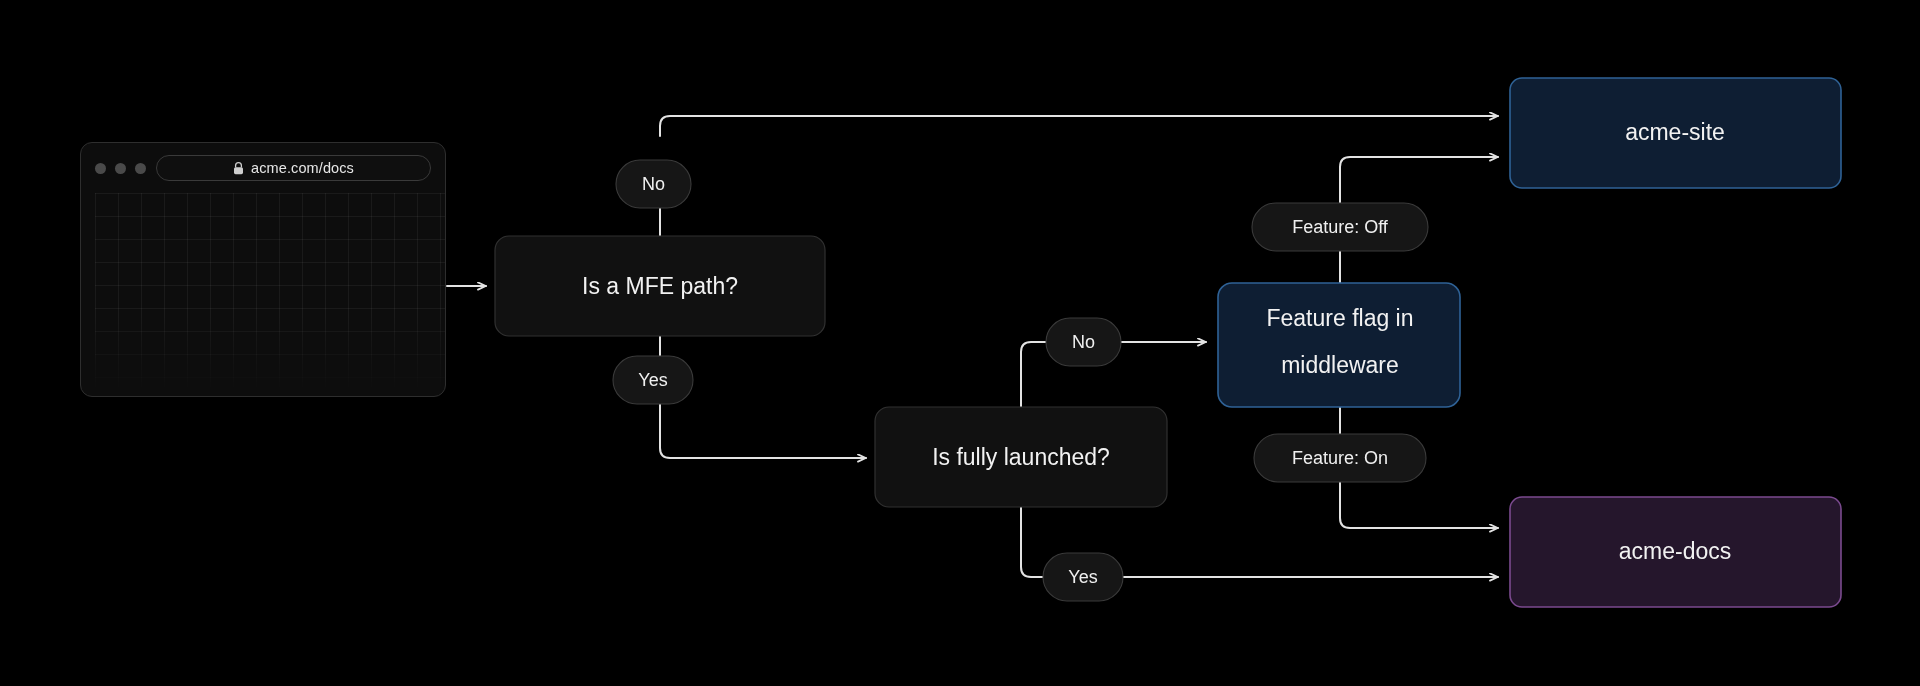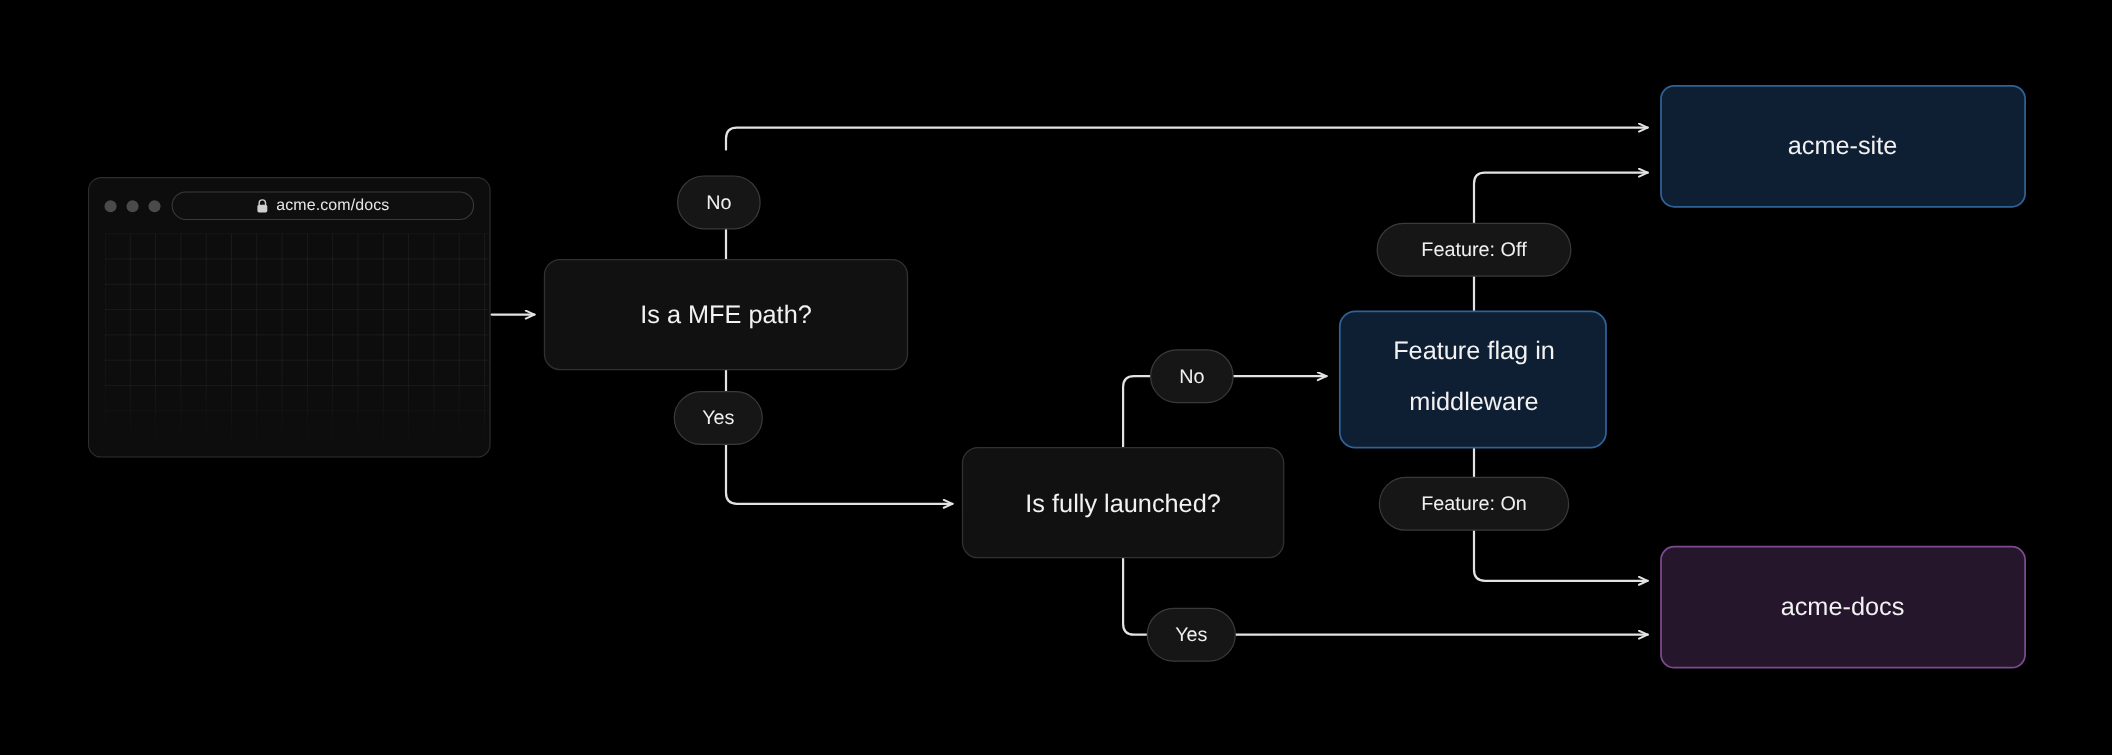--- a/index.html
+++ b/index.html
@@ -14,21 +14,21 @@
     position: relative;
     width: 1920px;
     height: 686px;
     background: #000000;
   }
 
   
   .browser-window {
     position: absolute;
     left: 80px;
-    top: 161px;
+    top: 142px;
     width: 366px;
     height: 255px;
     background: #0d0d0d;
     border: 1px solid #2e2e2e;
     border-radius: 12px;
     overflow: hidden;
   }
   .browser-chrome {
     height: 50px;
     display: flex;

